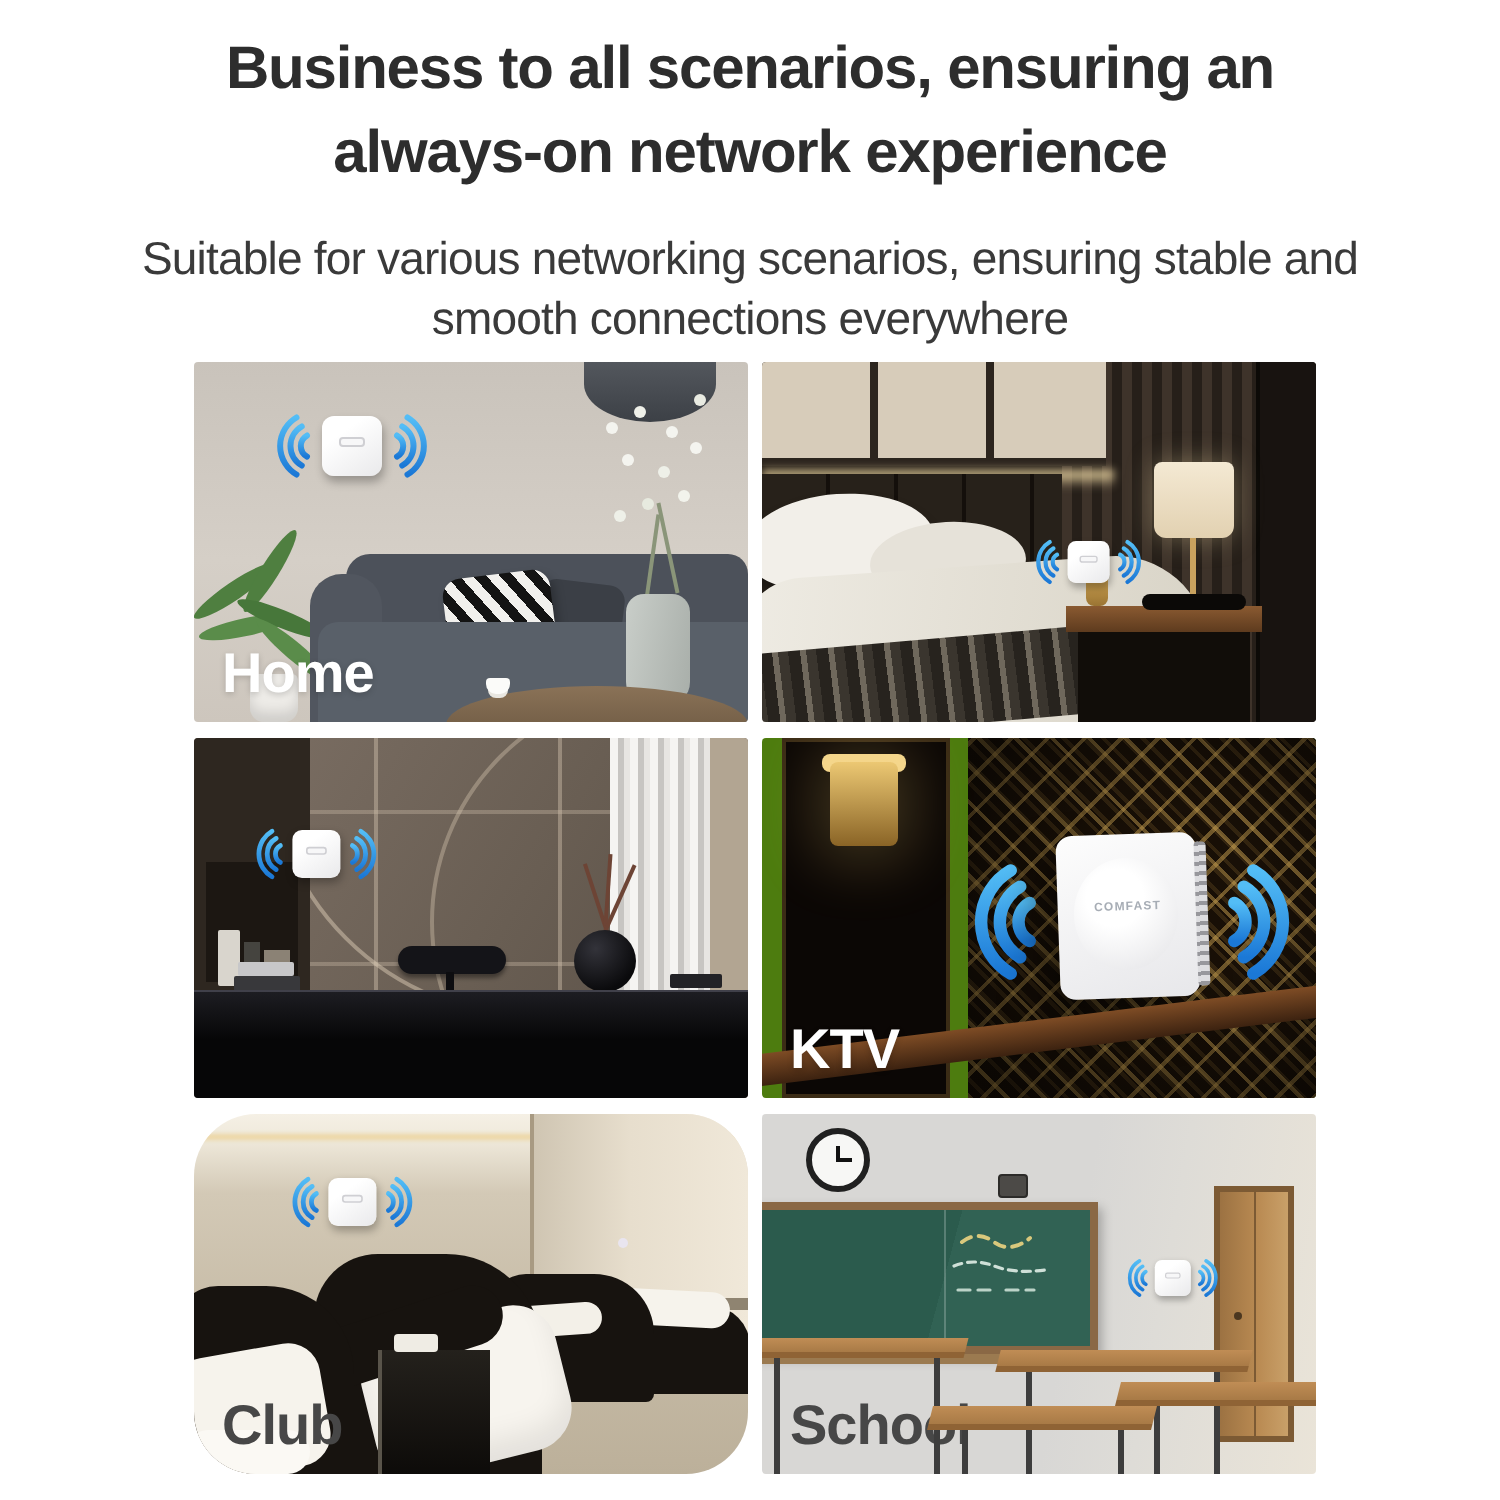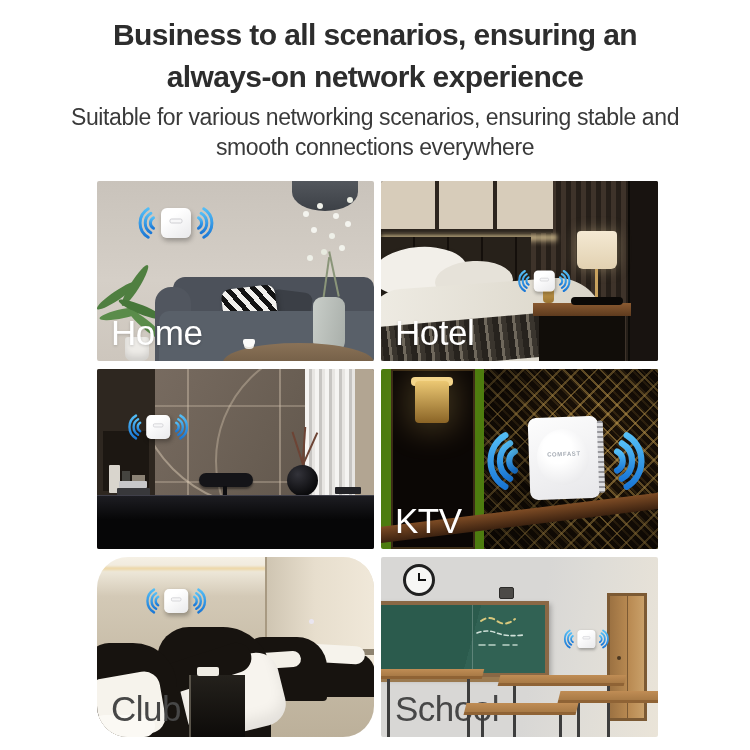--- a/index.html
+++ b/index.html
@@ -2,27 +2,27 @@
 <html><head>
 <meta charset="utf-8">
 <style>
   * { box-sizing: border-box; margin: 0; padding: 0; }
   html,body { width:750px; height:750px; background:#ffffff; font-family:"Liberation Sans", sans-serif; }
   .page { position:relative; width:750px; height:750px; background:#fff; overflow:hidden; }
 
   
   .hdr { position:absolute; top:14px; left:0; width:750px; text-align:center; }
   .hdr .t { font-size:30px; font-weight:bold; color:#2d2d2d; line-height:42px; letter-spacing:-0.6px; }
-  .hdr .sub { margin:4px auto 0; width:640px; font-size:23px; color:#3a3a3a; line-height:30px; letter-spacing:-0.4px; }
+  .hdr .sub { margin:16px auto 0; width:640px; font-size:23px; color:#3a3a3a; line-height:30px; letter-spacing:-0.4px; }
 
   
   .grid { position:absolute; left:97px; top:181px; display:grid;
           grid-template-columns:277px 277px; grid-auto-rows:180px; gap:8px 7px; }
   .tile { position:relative; width:277px; height:180px; overflow:hidden; border-radius:2px; }
-  .lbl { position:absolute; left:14px; bottom:8px; z-index:6; font-size:35px; font-weight:normal;
+  .lbl { position:absolute; left:14px; bottom:8px; z-index:6; font-size:28px; font-weight:bold;
          color:#ffffff; letter-spacing:-0.5px; text-shadow:0 1px 3px rgba(0,0,0,.18); }
   .lbl.dark { color:#474747; text-shadow:none; }
   .abs { position:absolute; }
 
   
   .ap { position:absolute; display:flex; align-items:center; gap:3px; z-index:4; }
   .ap-body { position:relative; width:30px; height:30px; border-radius:6px;
              background:linear-gradient(145deg,#ffffff 30%,#e9e9eb);
              box-shadow:1px 3px 5px rgba(0,0,0,.28); }
   .ap-slot { position:absolute; left:50%; top:44%; transform:translate(-50%,-50%);
@@ -292,21 +292,20 @@
         </svg>
         <div class="ap-body">
             <i class="ap-slot"></i>
           </div>
         <svg class="wv wv-r" viewBox="0 0 28 48">
           <path d="M15 5 A22 22 0 0 0 15 43"></path>
             <path d="M18.5 11 A15 15 0 0 0 18.5 37"></path>
             <path d="M22 17 A8 8 0 0 0 22 31"></path>
         </svg>
       </div>
-      <span class="lbl">Hotel</span>
     </div>
 
     <div class="tile t-biz">
       <div class="abs bz-lines"></div>
       <div class="abs bz-arc1"></div>
       <div class="abs bz-arc2"></div>
       <div class="abs bz-darkL"></div>
       <div class="abs bz-niche"></div>
       <div class="abs bz-book1"></div>
       <div class="abs bz-book2"></div>

